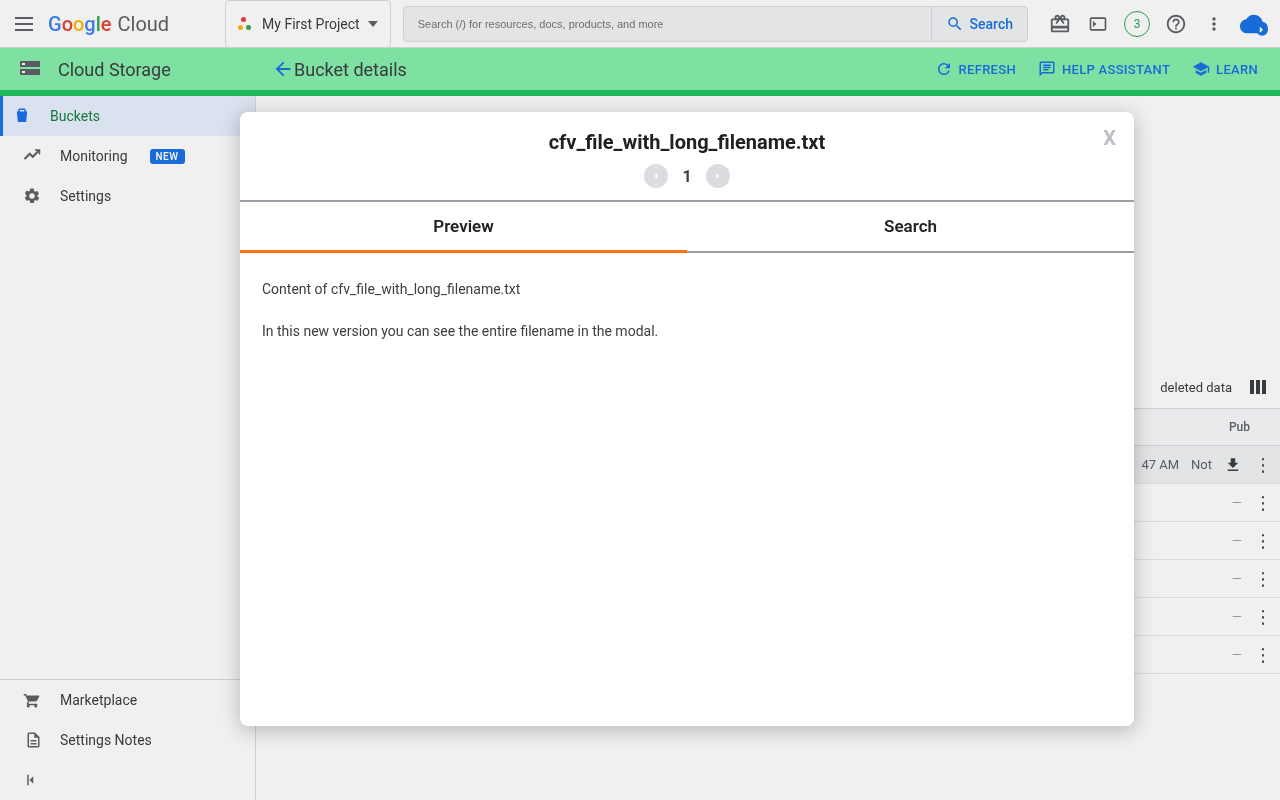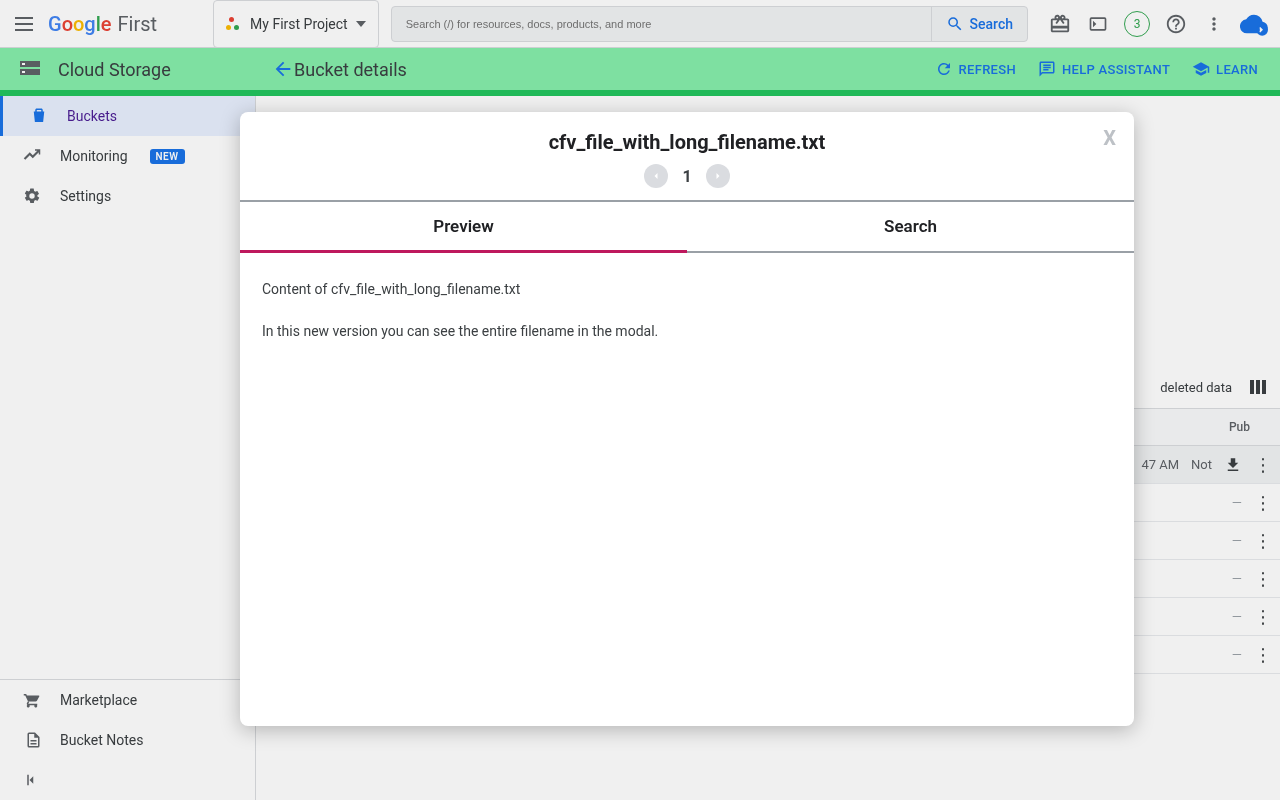--- a/index.html
+++ b/index.html
@@ -51,21 +51,21 @@
   .subheader-main{flex:1;display:flex;align-items:center;padding-left:16px;}
   .back-arrow{color:#1a73e8;cursor:pointer;}
   .page-title{font-size:18px;color:#3c4043;}
   .subheader-actions{display:flex;align-items:center;gap:22px;padding-right:22px;}
   .act{display:flex;align-items:center;gap:6px;color:#1a73e8;font-weight:500;font-size:13px;letter-spacing:0.3px;cursor:pointer;}
   
   .body{display:flex;height:calc(800px - 48px - 48px);}
   .sidebar{width:256px;background:#fff;border-right:1px solid #dadce0;display:flex;flex-direction:column;}
   .side-top{flex:1;}
   .side-item{display:flex;align-items:center;gap:18px;height:40px;padding-left:22px;cursor:pointer;color:#3c4043;}
-  .side-item.active{background:#e8f0fe;color:#4c1d95;border-left:3px solid #1a73e8;padding-left:26px;}
+  .side-item.active{background:#e8f0fe;color:#15803d;border-left:3px solid #1a73e8;padding-left:9px;}
   .side-item .sic{width:20px;display:flex;justify-content:center;}
   .badge-new{background:#1a73e8;color:#fff;font-size:10px;font-weight:600;padding:2px 6px;border-radius:3px;letter-spacing:0.5px;margin-left:4px;}
   .side-bottom{border-top:1px solid #dadce0;}
   .collapse{height:40px;display:flex;align-items:center;padding-left:22px;cursor:pointer;color:#5f6368;}
   
   .main{flex:1;background:#fff;position:relative;overflow:hidden;}
   .table-peek{position:absolute;right:0;top:270px;width:160px;}
   .peek-head{height:42px;display:flex;align-items:center;justify-content:flex-end;padding-right:14px;gap:18px;color:#3c4043;font-size:13px;}
   .cols-ic{display:flex;gap:2px;}
   .cols-ic span{width:4px;height:14px;background:#3c4043;}
@@ -83,36 +83,36 @@
   }
   .modal-header-line{border-bottom:2px solid #9aa0a6;}
   .modal-title-row{position:relative;padding:18px 48px 4px 48px;text-align:center;}
   .modal-title{font-size:20px;font-weight:700;color:#202124;}
   .modal-close{position:absolute;right:18px;top:14px;font-size:20px;font-weight:700;color:#bdc1c6;cursor:pointer;}
   .pager{display:flex;align-items:center;justify-content:center;gap:14px;padding:6px 0 12px 0;}
   .pager-btn{width:24px;height:24px;border-radius:50%;background:#dadce0;display:flex;align-items:center;justify-content:center;color:#fff;cursor:pointer;}
   .pager-num{font-weight:700;font-size:16px;}
   .modal-tabs{display:flex;border-bottom:2px solid #9aa0a6;}
   .mtab{flex:1;text-align:center;padding:14px 0;font-size:17px;font-weight:600;color:#202124;cursor:pointer;}
-  .mtab.active{border-bottom:3px solid #be185d;margin-bottom:-2px;}
+  .mtab.active{border-bottom:3px solid #f97316;margin-bottom:-2px;}
   .modal-body{flex:1;padding:26px 22px;font-size:14px;color:#3c4043;line-height:1.5;white-space:pre-wrap;}
   svg{display:block;}
 </style>
 </head>
 <body>
 
 <div class="topbar">
   <div class="hamburger">
       <span></span>
       <span></span>
       <span></span>
     </div>
   <div class="logo">
     <span class="g"><span class="g1">G</span><span class="g2">o</span><span class="g3">o</span><span class="g4">g</span><span class="g5">l</span><span class="g6">e</span></span>
-    <span class="cloud">First</span>
+    <span class="cloud">Cloud</span>
   </div>
   <div class="project-chip">
     <span class="proj-dots">
         <b></b>
         <b></b>
         <b></b>
       </span>
     <span>My First Project</span>
     <span class="caret-down"></span>
   </div>
@@ -236,21 +236,21 @@
             </svg>
           </span>
         <span>Marketplace</span>
       </div>
       <div class="side-item">
         <span class="sic">
             <svg width="18" height="18" viewBox="0 0 24 24">
               <path fill="#5f6368" d="M16 2H8a2 2 0 00-2 2v16a2 2 0 002 2h12a2 2 0 002-2V8l-6-6zM8 20V4h7v5h5v11H8zm2-8h8v2h-8zm0 4h8v2h-8z"></path>
             </svg>
           </span>
-        <span>Bucket Notes</span>
+        <span>Settings Notes</span>
       </div>
       <div class="collapse">
         <svg width="18" height="18" viewBox="0 0 24 24">
             <path fill="#5f6368" d="M15 7l-5 5 5 5V7zM7 5h2v14H7z"></path>
           </svg>
       </div>
     </div>
   </div>
 
   <div class="main">

